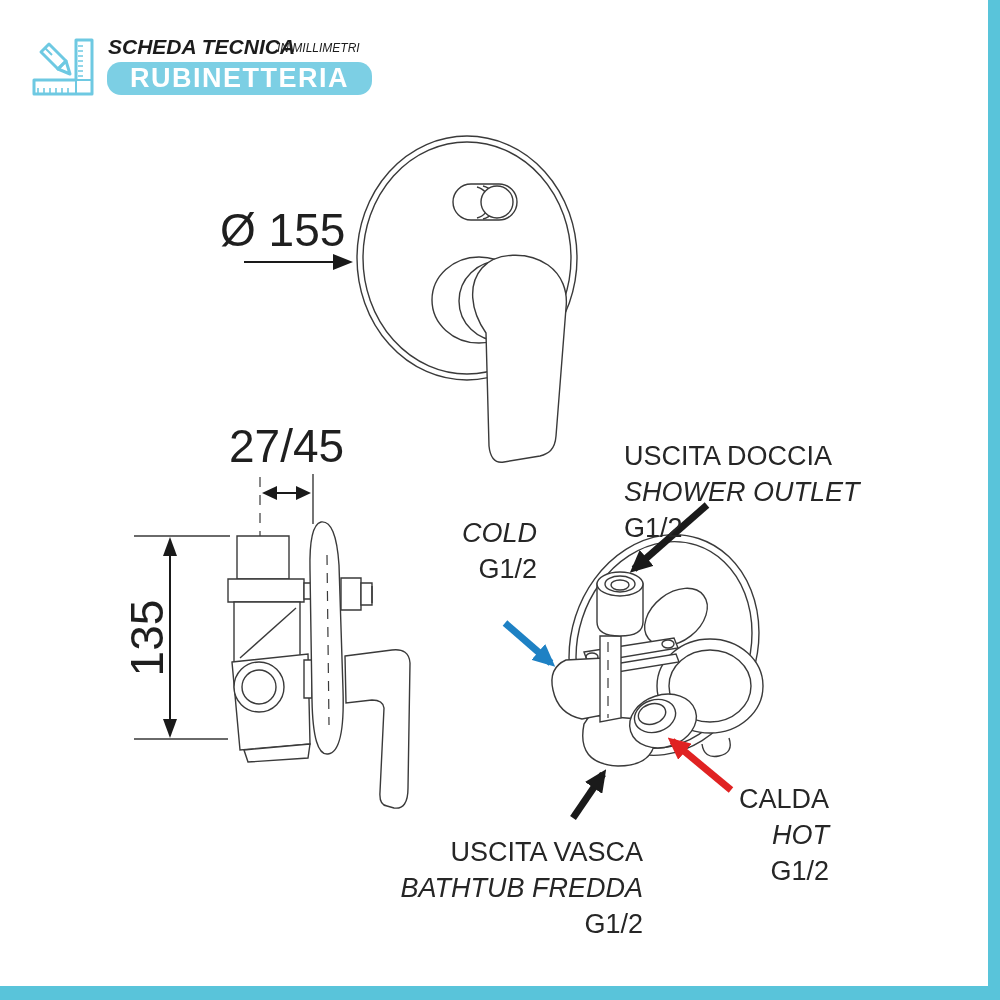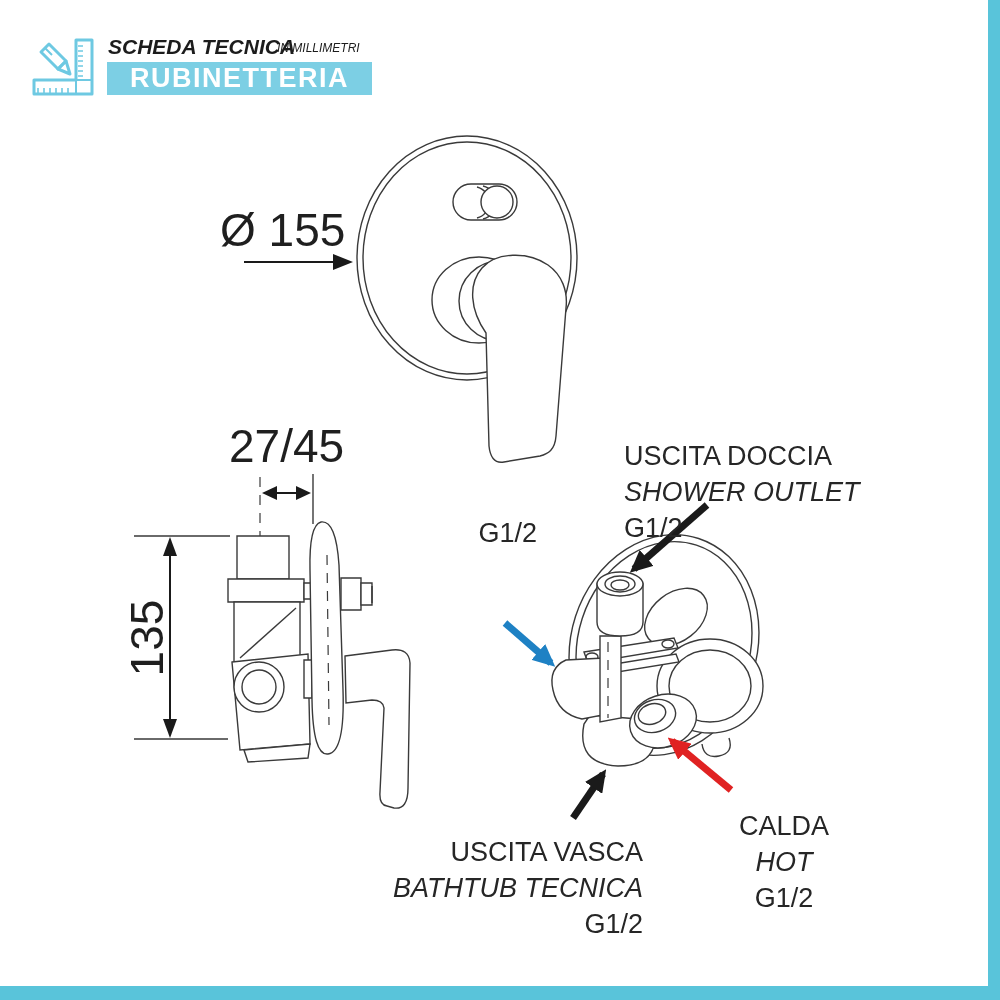--- a/index.html
+++ b/index.html
@@ -5,34 +5,34 @@
   html,body { margin:0; padding:0; }
   body {
     width:1000px; height:1000px; position:relative; background:#ffffff;
     font-family:"Liberation Sans", sans-serif; overflow:hidden;
   }
   .abs { position:absolute; }
   
   .hdr-title { left:108px; top:35px; font-size:21px; font-weight:bold; font-style:italic; color:#1c1c1c; white-space:nowrap; }
   .hdr-unit  { left:277px; top:41px; font-size:12px; font-style:italic; color:#1c1c1c; white-space:nowrap; }
   .brand-box { left:107px; top:62px; width:265px; height:33px; background:#7ccfe4;
-               display:flex; align-items:center; justify-content:center; }
+               display:flex; align-items:center; justify-content:center;border-radius:14px; }
   .brand-box span { color:#ffffff; font-weight:bold; font-size:27px; letter-spacing:1.5px; white-space:nowrap; }
   
   .dim { color:#1f1f1f; font-size:46px; line-height:46px; white-space:nowrap; }
   .dim-dia    { left:220px; top:207px; }
   .dim-depth  { left:229px; top:423px; }
   .dim-height { left:147px; top:638px; transform:translate(-50%,-50%) rotate(-90deg); }
   
   .ann { color:#262626; font-size:27px; line-height:36px; white-space:nowrap; }
   .ann .it { font-style:italic; }
   .ann-shower  { left:624px; top:416px; text-align:left;margin-top:22px; }
   .ann-cold    { left:387px; top:515px; width:150px; text-align:right; }
   .ann-bathtub { left:393px; top:834px; width:250px; text-align:right; }
-  .ann-hot     { left:739px; top:808px; text-align:center; }
+  .ann-hot     { left:739px; top:781px; text-align:right; }
   
   .trim-right  { right:0; top:0; width:12px; height:1000px; background:#59c4da; }
   .trim-bottom { left:0; bottom:0; width:1000px; height:14px; background:#59c4da; }
   svg.artwork { left:0; top:0; }
   .ln  { fill:#ffffff; stroke:#3a3a3a; stroke-width:1.4; }
   .lnn { fill:none;    stroke:#3a3a3a; stroke-width:1.4; }
   .dash{ fill:none;    stroke:#3a3a3a; stroke-width:1.2; stroke-dasharray:10 8; }
   .dml { fill:none;    stroke:#1a1a1a; stroke-width:2;   }
   .dmh { fill:#1a1a1a; stroke:none; }
 </style>
@@ -182,26 +182,27 @@
 <div class="abs dim dim-depth">27/45</div>
 <div class="abs dim dim-height">135</div>
 
 <div class="abs ann ann-shower">
   <div>USCITA DOCCIA</div>
   <div class="it">SHOWER OUTLET</div>
   <div>G1/2</div>
 </div>
 
 <div class="abs ann ann-cold">
+  <div class="it">COLD</div>
   <div>G1/2</div>
 </div>
 
 <div class="abs ann ann-bathtub">
   <div>USCITA VASCA</div>
-  <div class="it">BATHTUB TECNICA</div>
+  <div class="it">BATHTUB FREDDA</div>
   <div>G1/2</div>
 </div>
 
 <div class="abs ann ann-hot">
   <div>CALDA</div>
   <div class="it">HOT</div>
   <div>G1/2</div>
 </div>
 
 <div class="abs trim-right"></div>

